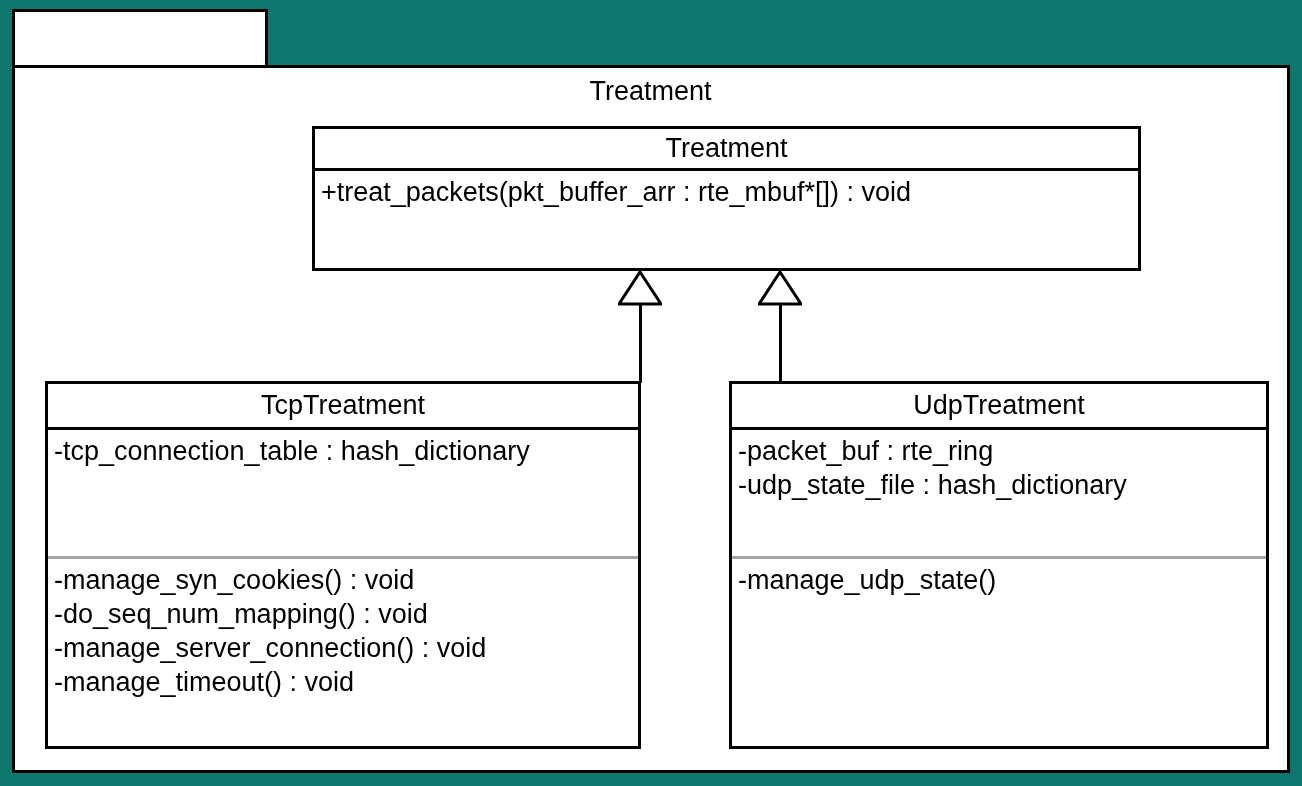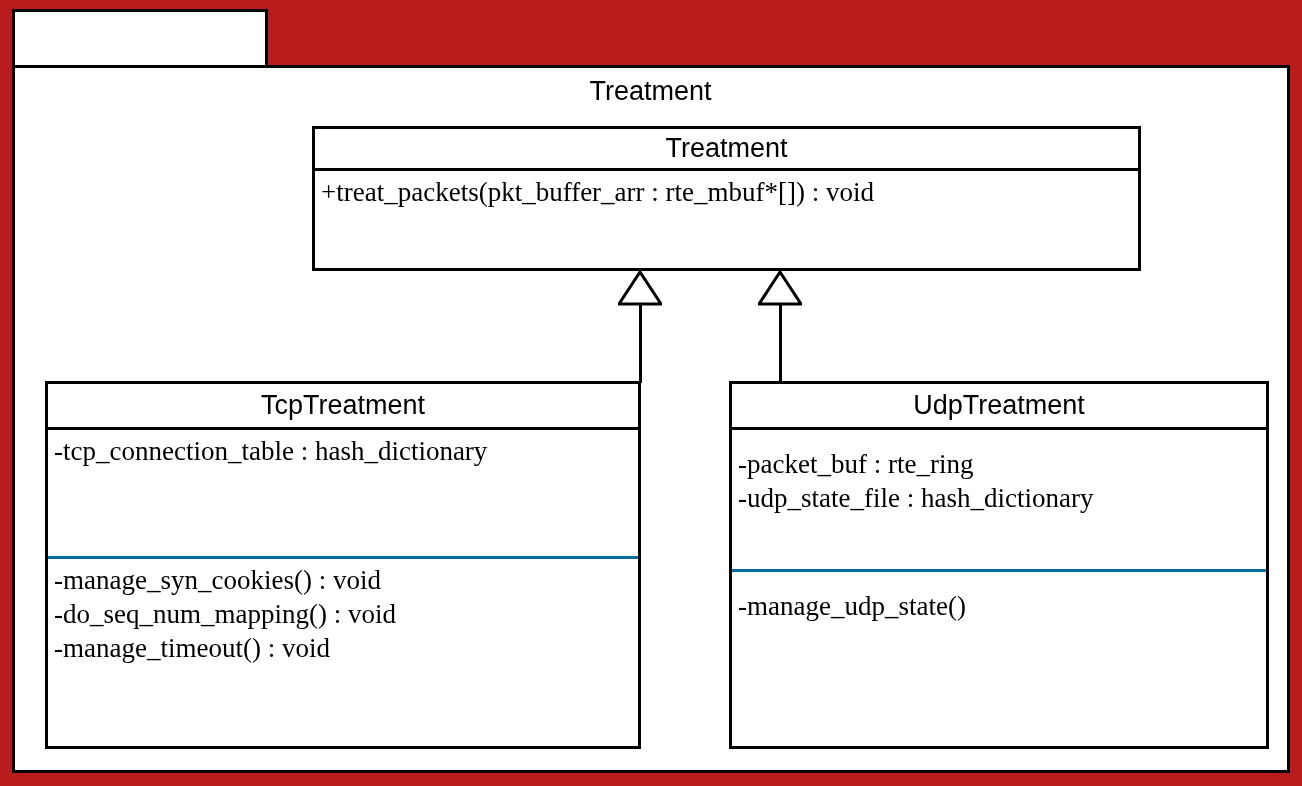--- a/index.html
+++ b/index.html
@@ -8,21 +8,21 @@
     background: #ffffff;
   }
   body {
     font-family: "Liberation Sans", sans-serif;
     color: #000000;
   }
   #canvas {
     position: relative;
     width: 1302px;
     height: 786px;
-    background: #b91c1c;
+    background: #0f766e;
     overflow: hidden;
   }
 
   
   .pkg-tab {
     position: absolute;
     left: 12px;
     top: 9px;
     width: 256px;
     height: 57px;
@@ -66,38 +66,37 @@
     font-size: 27px;
     line-height: 27px;
     padding: 8px 6px 8px 6px;
     white-space: nowrap;
     border-bottom: 3px solid #000000;
     box-sizing: border-box;
   }
   .uml-compartment {
     padding: 4px 12px 4px 6px;
     box-sizing: border-box;
-    font-family: Liberation Serif, serif;
   }
   .uml-compartment.divided {
-    border-bottom: 3px solid #0369a1;
+    border-bottom: 3px solid #a3a3a3;
   }
   .uml-member {
     font-size: 27px;
     line-height: 34px;
     white-space: nowrap;
   }
 
   
   #class-treatment    { left: 312px; top: 126px;  width: 829px; height: 145px; }
   #class-treatment .uml-name { padding-top: 6px; padding-bottom: 6px; }
   #class-treatment .uml-compartment { flex: 1 1 auto; }
 
   #class-tcptreatment { left: 45px;  top: 381px;  width: 596px; height: 368px; }
-  #class-udptreatment { left: 729px; top: 381px;  width: 540px; height: 368px; gap: 13px; }
+  #class-udptreatment { left: 729px; top: 381px;  width: 540px; height: 368px; }
 
   #class-tcptreatment .attrs,
   #class-udptreatment .attrs { height: 129px; }
   #class-tcptreatment .ops,
   #class-udptreatment .ops   { flex: 1 1 auto; }
 
   
   .gen-line {
     position: absolute;
     width: 3px;
@@ -144,20 +143,21 @@
   <div class="gen-line" style="left:779px; top:303px; height:80px;"></div>
 
   <div class="uml-class" id="class-tcptreatment">
     <div class="uml-name">TcpTreatment</div>
     <div class="uml-compartment attrs divided">
       <div class="uml-member">-tcp_connection_table : hash_dictionary</div>
     </div>
     <div class="uml-compartment ops">
       <div class="uml-member">-manage_syn_cookies() : void</div>
       <div class="uml-member">-do_seq_num_mapping() : void</div>
+      <div class="uml-member">-manage_server_connection() : void</div>
       <div class="uml-member">-manage_timeout() : void</div>
     </div>
   </div>
 
   <div class="uml-class" id="class-udptreatment">
     <div class="uml-name">UdpTreatment</div>
     <div class="uml-compartment attrs divided">
       <div class="uml-member">-packet_buf : rte_ring</div>
       <div class="uml-member">-udp_state_file : hash_dictionary</div>
     </div>

